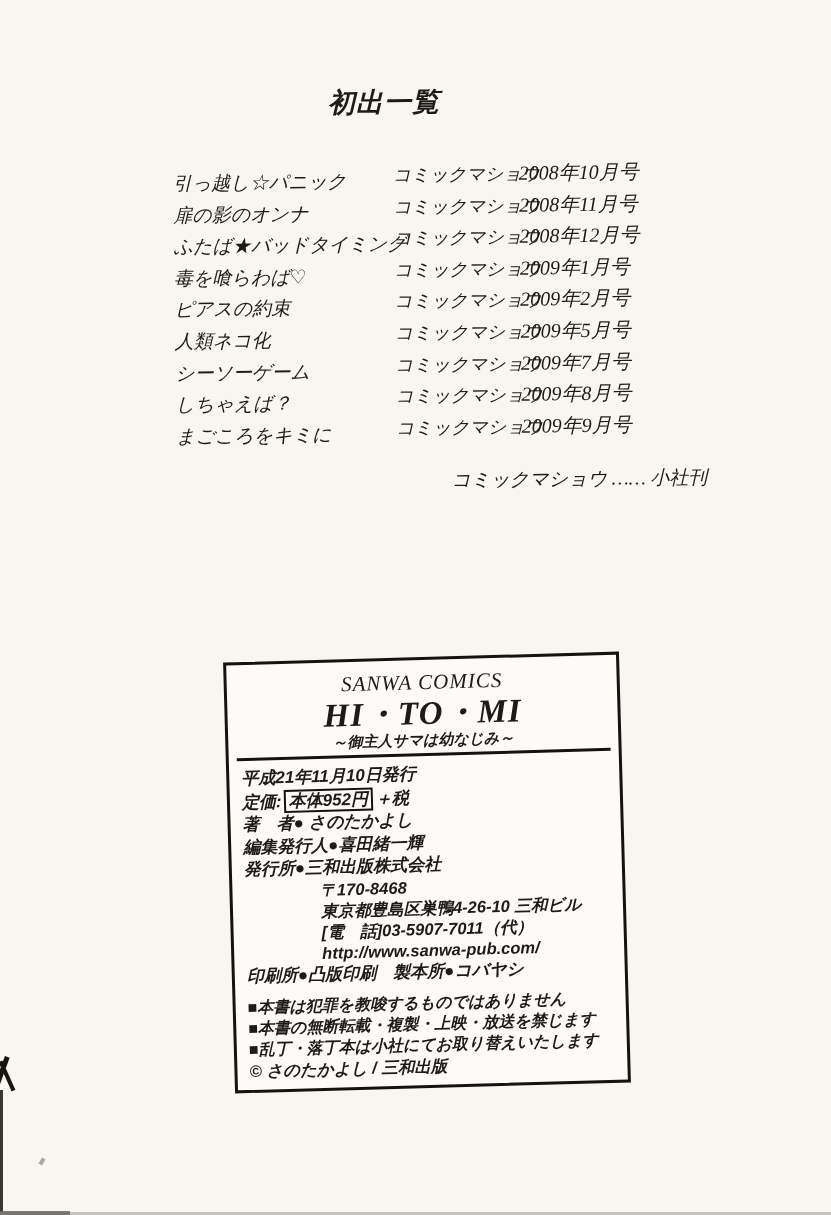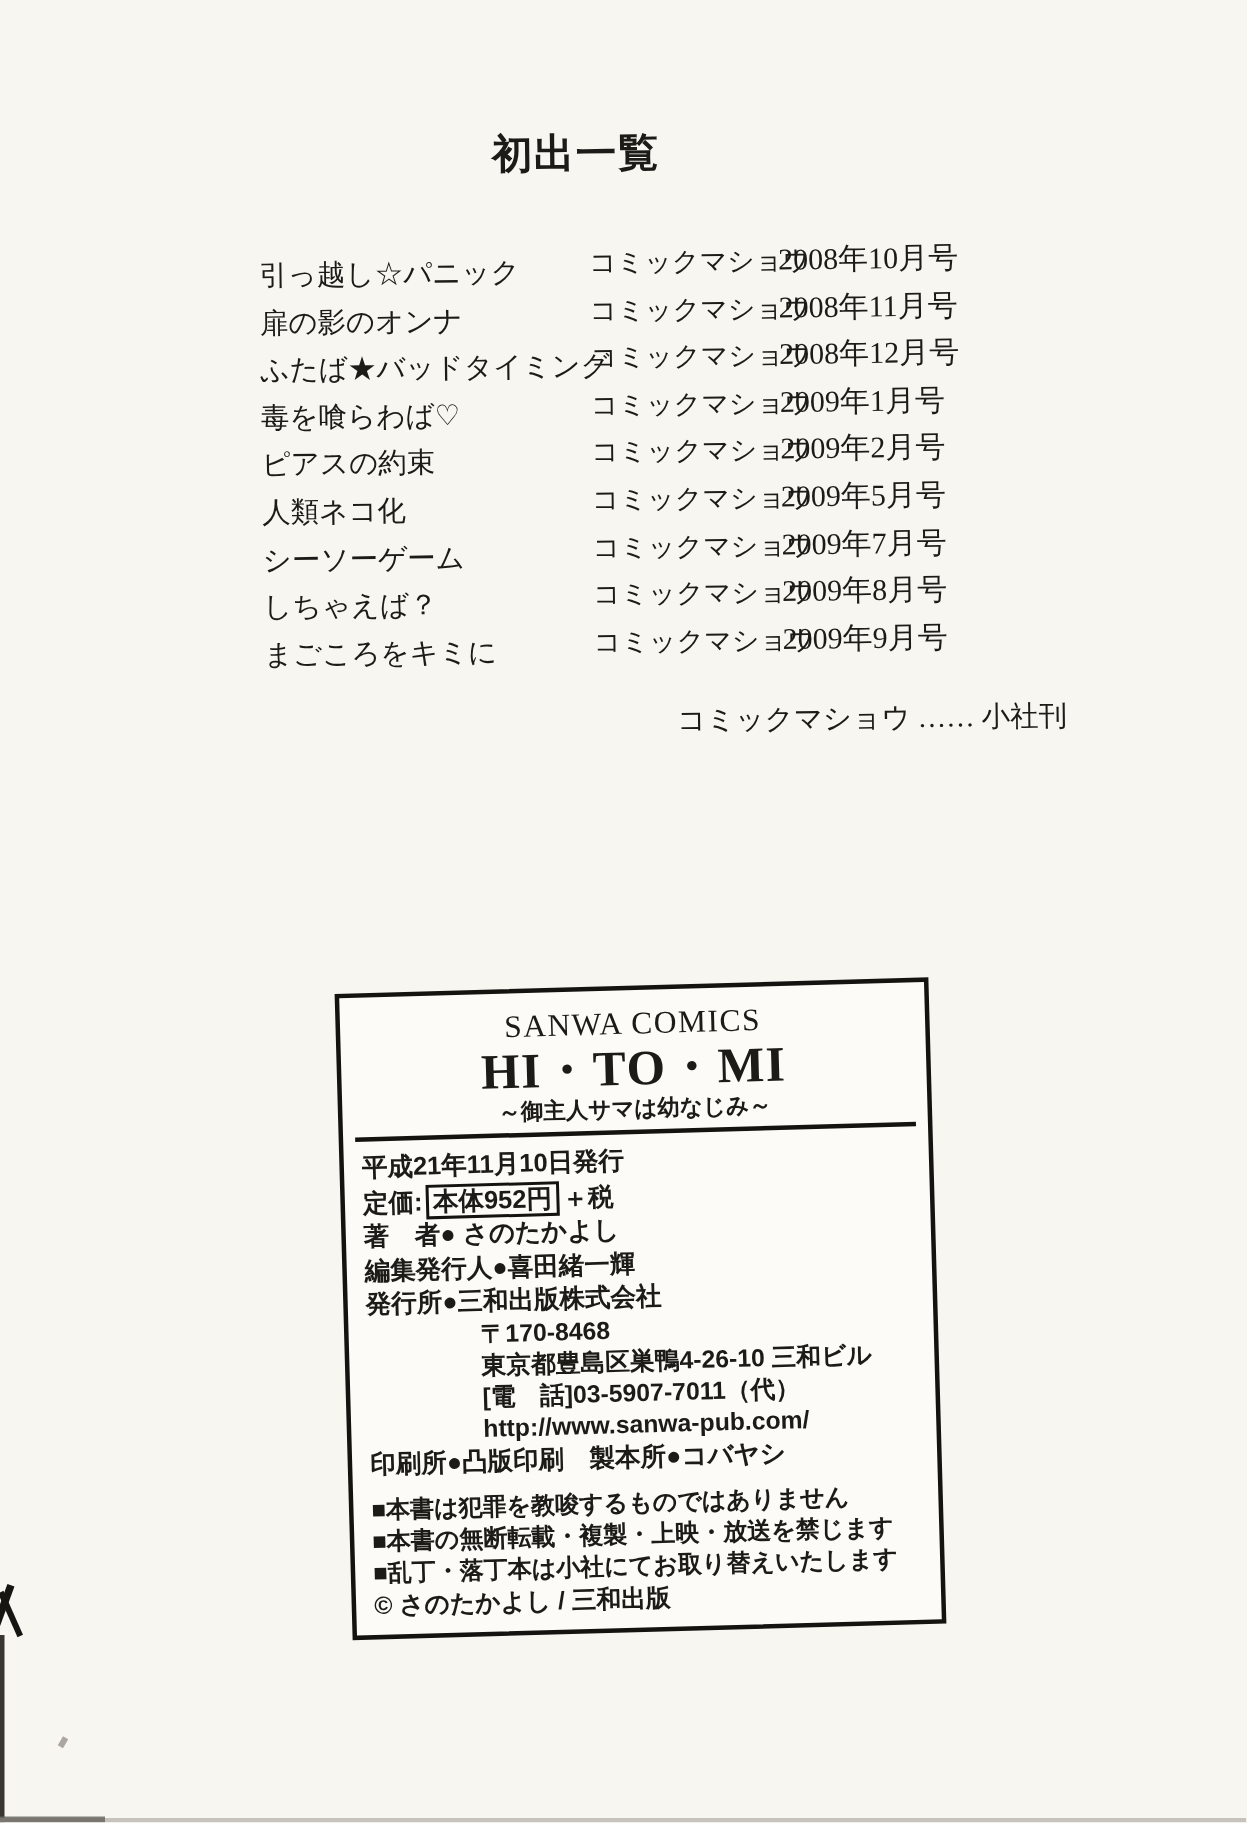--- a/index.html
+++ b/index.html
@@ -5,20 +5,21 @@
   :root{
     --paper:#f7f6f1;
     --ink:#1d1b18;
     --box_paper:#fcfbf8;
   }
   html,body{margin:0;padding:0;background:var(--paper);}
   .page{
     position:relative;width:831px;height:1215px;overflow:hidden;
     background:var(--paper);color:var(--ink);
     font-family:"Liberation Serif","DejaVu Serif",serif;
+    font-style:italic;
   }
   
   .first-pub{position:absolute;inset:0;transform:rotate(-0.7deg);}
   .section-title{
     position:absolute;left:334px;top:84px;margin:0;
     font-size:27px;font-weight:bold;letter-spacing:1px;
   }
   .pub-rows{position:absolute;left:178px;top:162px;width:520px;}
   .pub-row{position:relative;height:31.6px;width:520px;}
   .pub-title{position:absolute;left:0;top:6px;font-size:19px;white-space:nowrap;}

